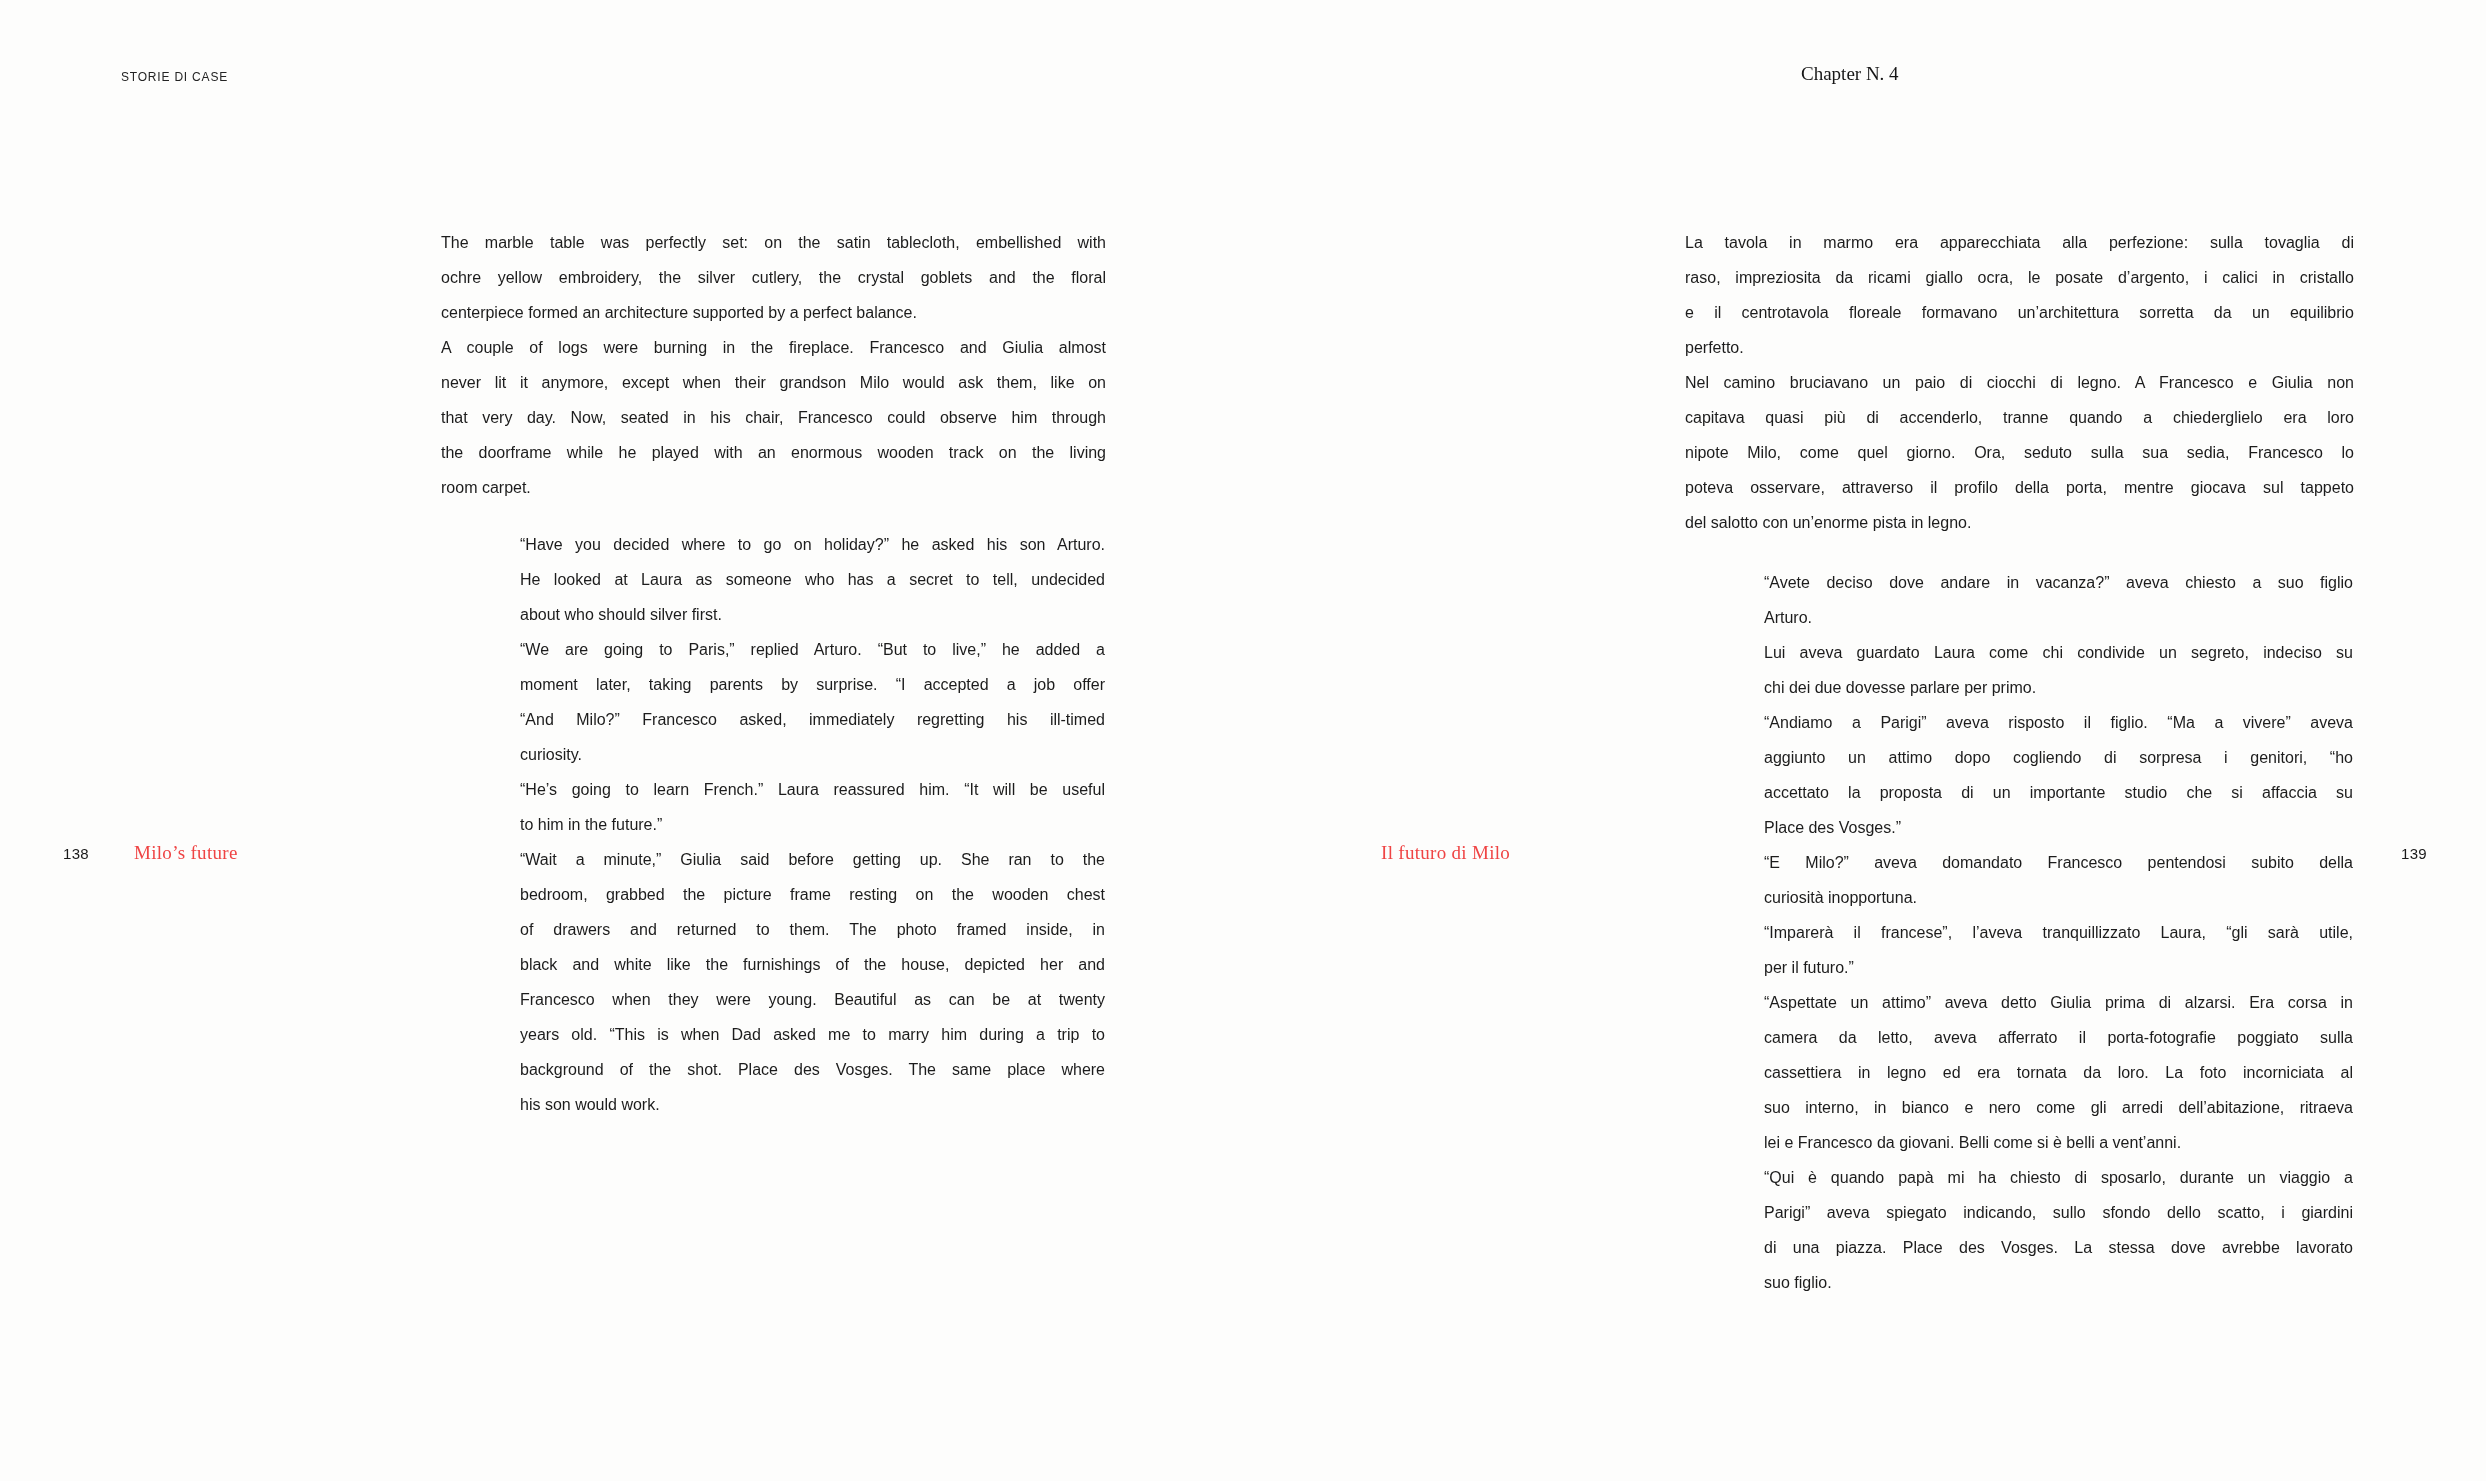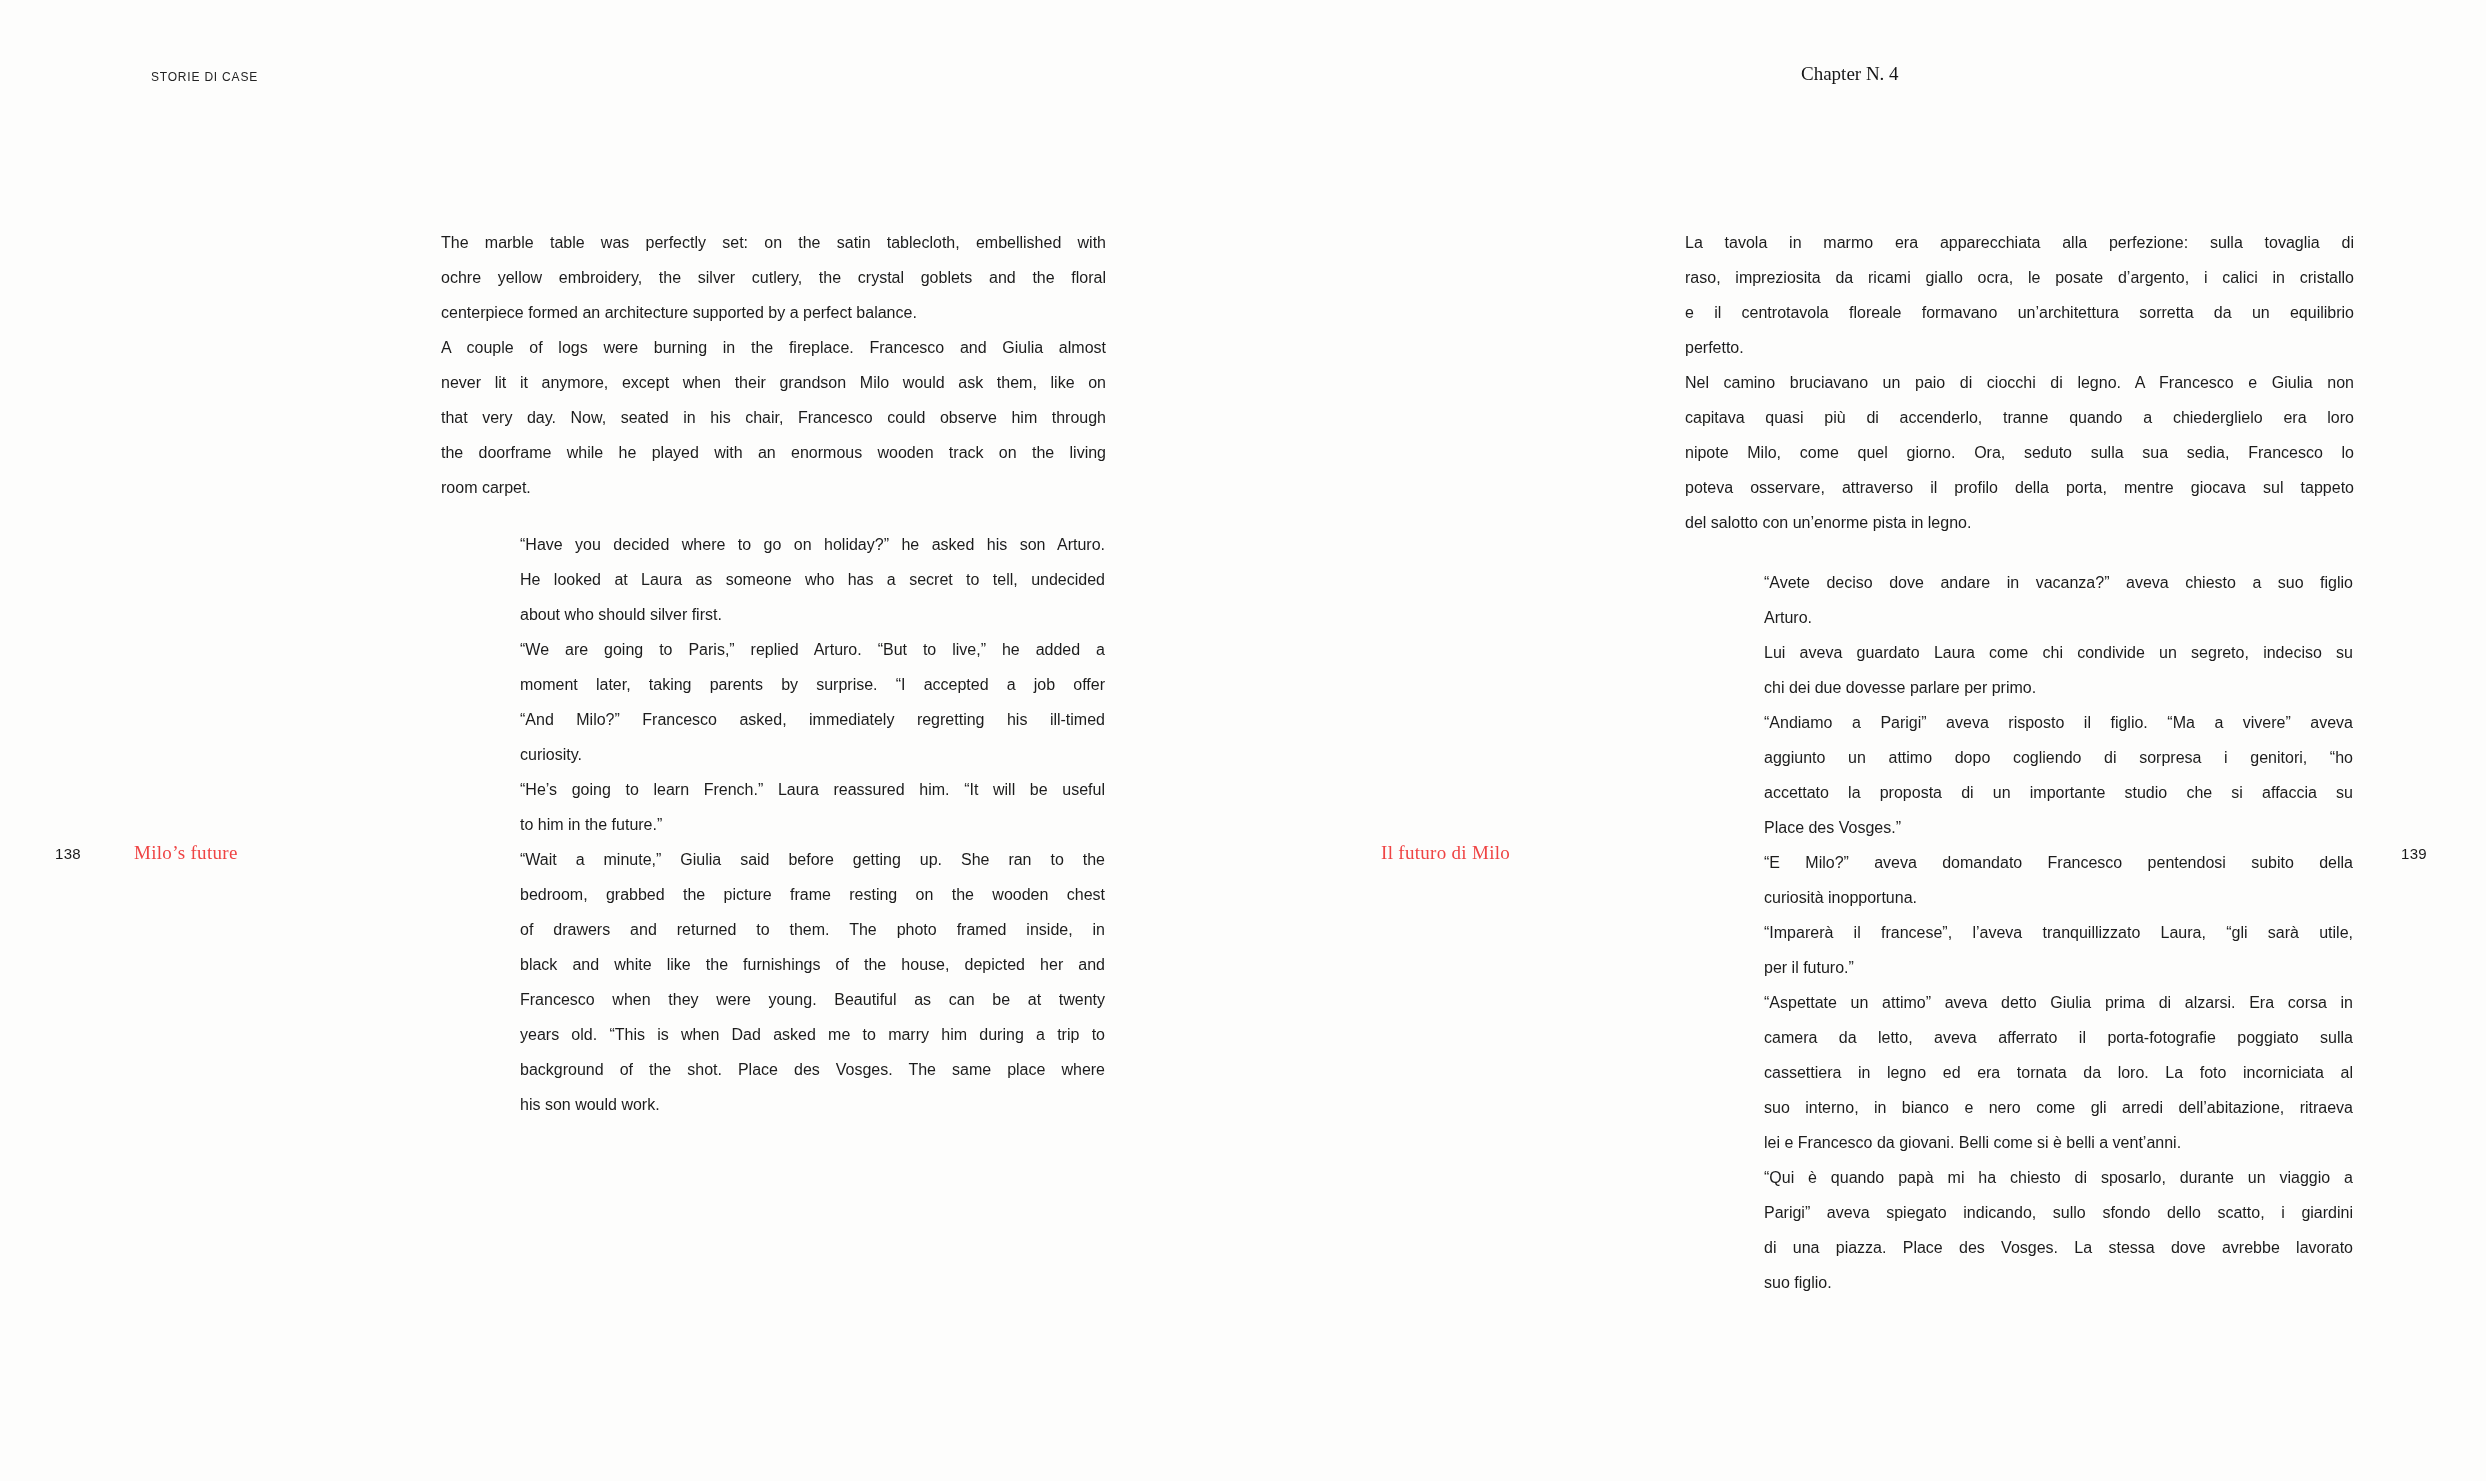--- a/index.html
+++ b/index.html
@@ -52,30 +52,30 @@
   }
   .section-caption {
     font-family: "Liberation Serif", serif;
     font-size: 19px;
     line-height: 1;
     letter-spacing: 0.3px;
     color: #ef4444;
   }
 
   
-  #hdr-left   { left: 151px;  top: 71px; }
+  #hdr-left   { left: 121px;  top: 71px; }
   #hdr-right  { left: 1801px; top: 64px; }
 
   #eng-block1 { left: 441px;  top: 225px; width: 665px; }
   #eng-block2 { left: 520px;  top: 527px; width: 585px; }
 
   #ita-block1 { left: 1685px; top: 225px; width: 669px; }
   #ita-block2 { left: 1764px; top: 565px; width: 589px; }
 
-  #pagenum-left    { left: 55px;   top: 846px; }
+  #pagenum-left    { left: 63px;   top: 846px; }
   #caption-left    { left: 134px;  top: 843px; }
   #caption-right   { left: 1381px; top: 843px; }
   #pagenum-right   { left: 2401px; top: 846px; }
 </style>
 </head>
 <body>
 
 <div id="hdr-left" class="abs running-header-sans">STORIE DI CASE</div>
 
 <div id="hdr-right" class="abs running-header-serif">Chapter N. 4</div>

